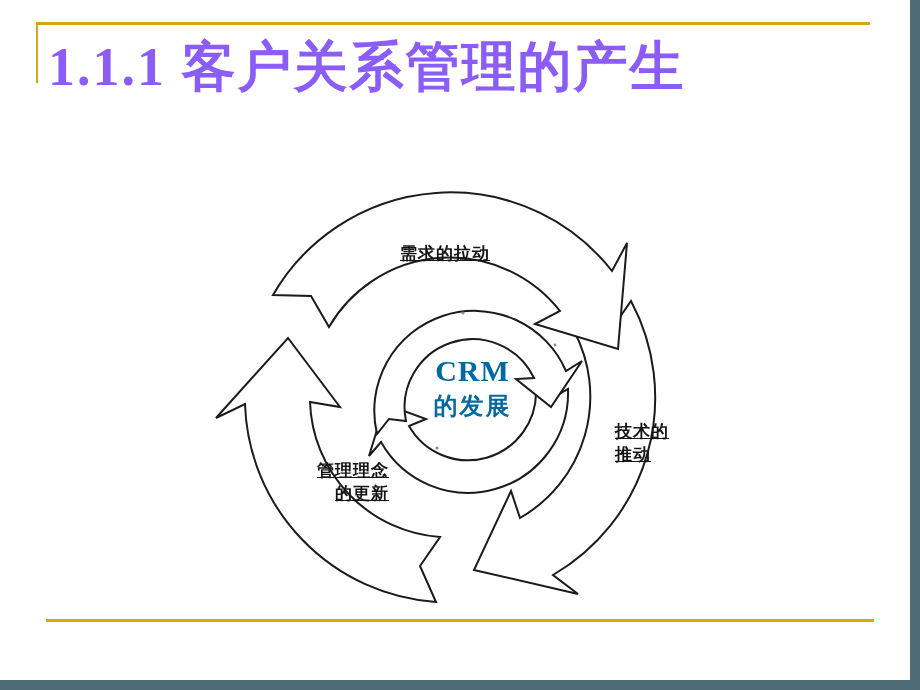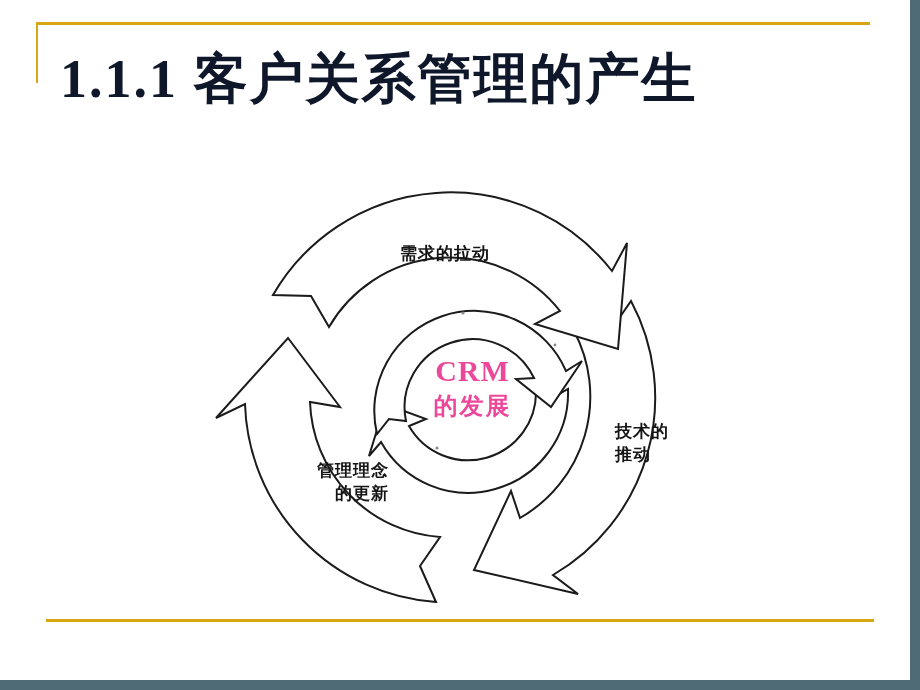--- a/index.html
+++ b/index.html
@@ -10,34 +10,34 @@
   
   .right-bar{position:absolute;left:910px;top:0;width:10px;height:690px;background:#4e6b76;}
   .bottom-bar{position:absolute;left:0;top:680px;width:920px;height:10px;background:#4e6b76;}
 
   
   .gold-corner{position:absolute;left:36px;top:22px;width:832px;height:58px;
                border-top:3px solid #d9a613;border-left:2px solid #d9a613;}
   .bottom-gold-line{position:absolute;left:46px;top:619px;width:828px;height:3px;background:#d9a613;}
 
   
-  .title{position:absolute;left:48px;top:34px;margin:12px;width:820px;
-         font-size:54px;font-weight:bold;color:#0f172a;letter-spacing:2px;line-height:1.25;
+  .title{position:absolute;left:48px;top:34px;margin:0;width:820px;
+         font-size:54px;font-weight:bold;color:#8b5cf6;letter-spacing:2px;line-height:1.25;
          font-family:"Liberation Serif","DejaVu Serif",serif;}
 
   
   .diagram{position:absolute;left:215px;top:185px;width:460px;height:440px;}
   .diagram svg{position:absolute;left:0;top:0;}
   .arrow{fill:#ffffff;stroke:#1b1b1b;stroke-width:2;stroke-linejoin:miter;}
   .lbl{position:absolute;color:#151515;font-weight:bold;font-size:17px;
-       letter-spacing:1px;line-height:23px;white-space:nowrap;}
+       letter-spacing:1px;line-height:23px;white-space:nowrap;text-decoration:underline;}
   .lbl-top{left:185px;top:57px;}
   .lbl-right{left:368px;top:235px;margin-left:32px;}
   .lbl-left{left:102px;top:274px;text-align:right;}
-  .center-text{position:absolute;left:205px;top:170px;width:105px;text-align:center;color:#ec4899;}
+  .center-text{position:absolute;left:205px;top:170px;width:105px;text-align:center;color:#0369a1;}
   .center-text .crm{font-size:30px;font-weight:bold;line-height:32px;letter-spacing:1px;}
   .center-text .dev{font-size:24px;font-weight:bold;line-height:30px;margin-top:4px;letter-spacing:2px;}
 </style>
 </head>
 <body>
 
 <div class="slide">
 
   <div class="gold-corner"></div>
 

